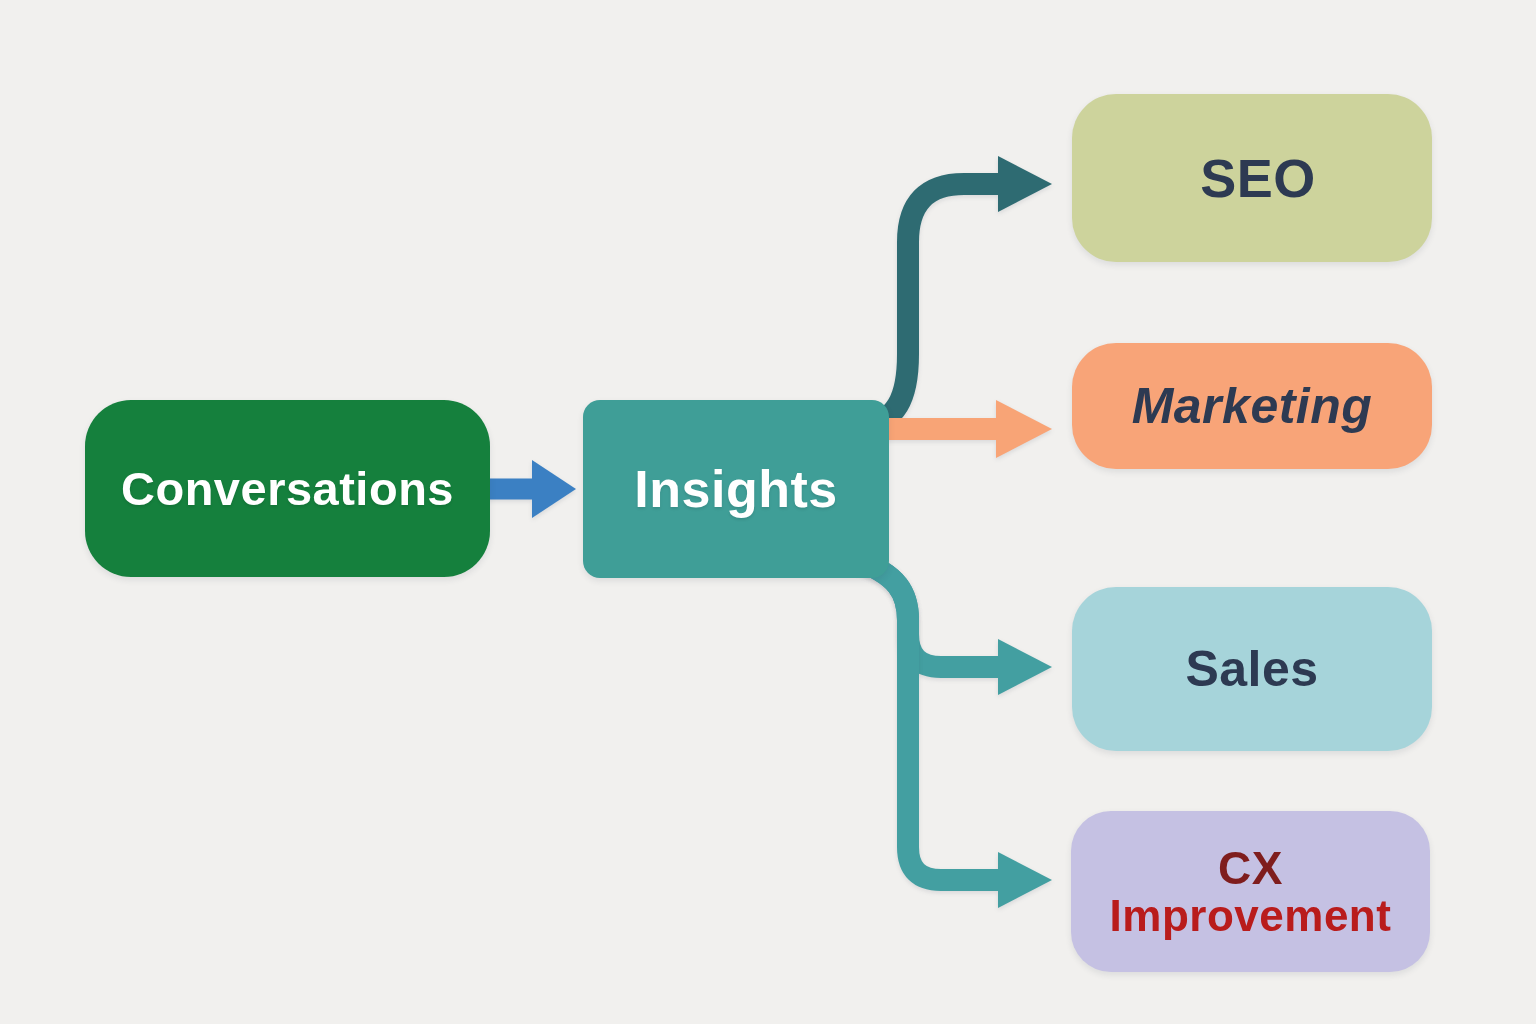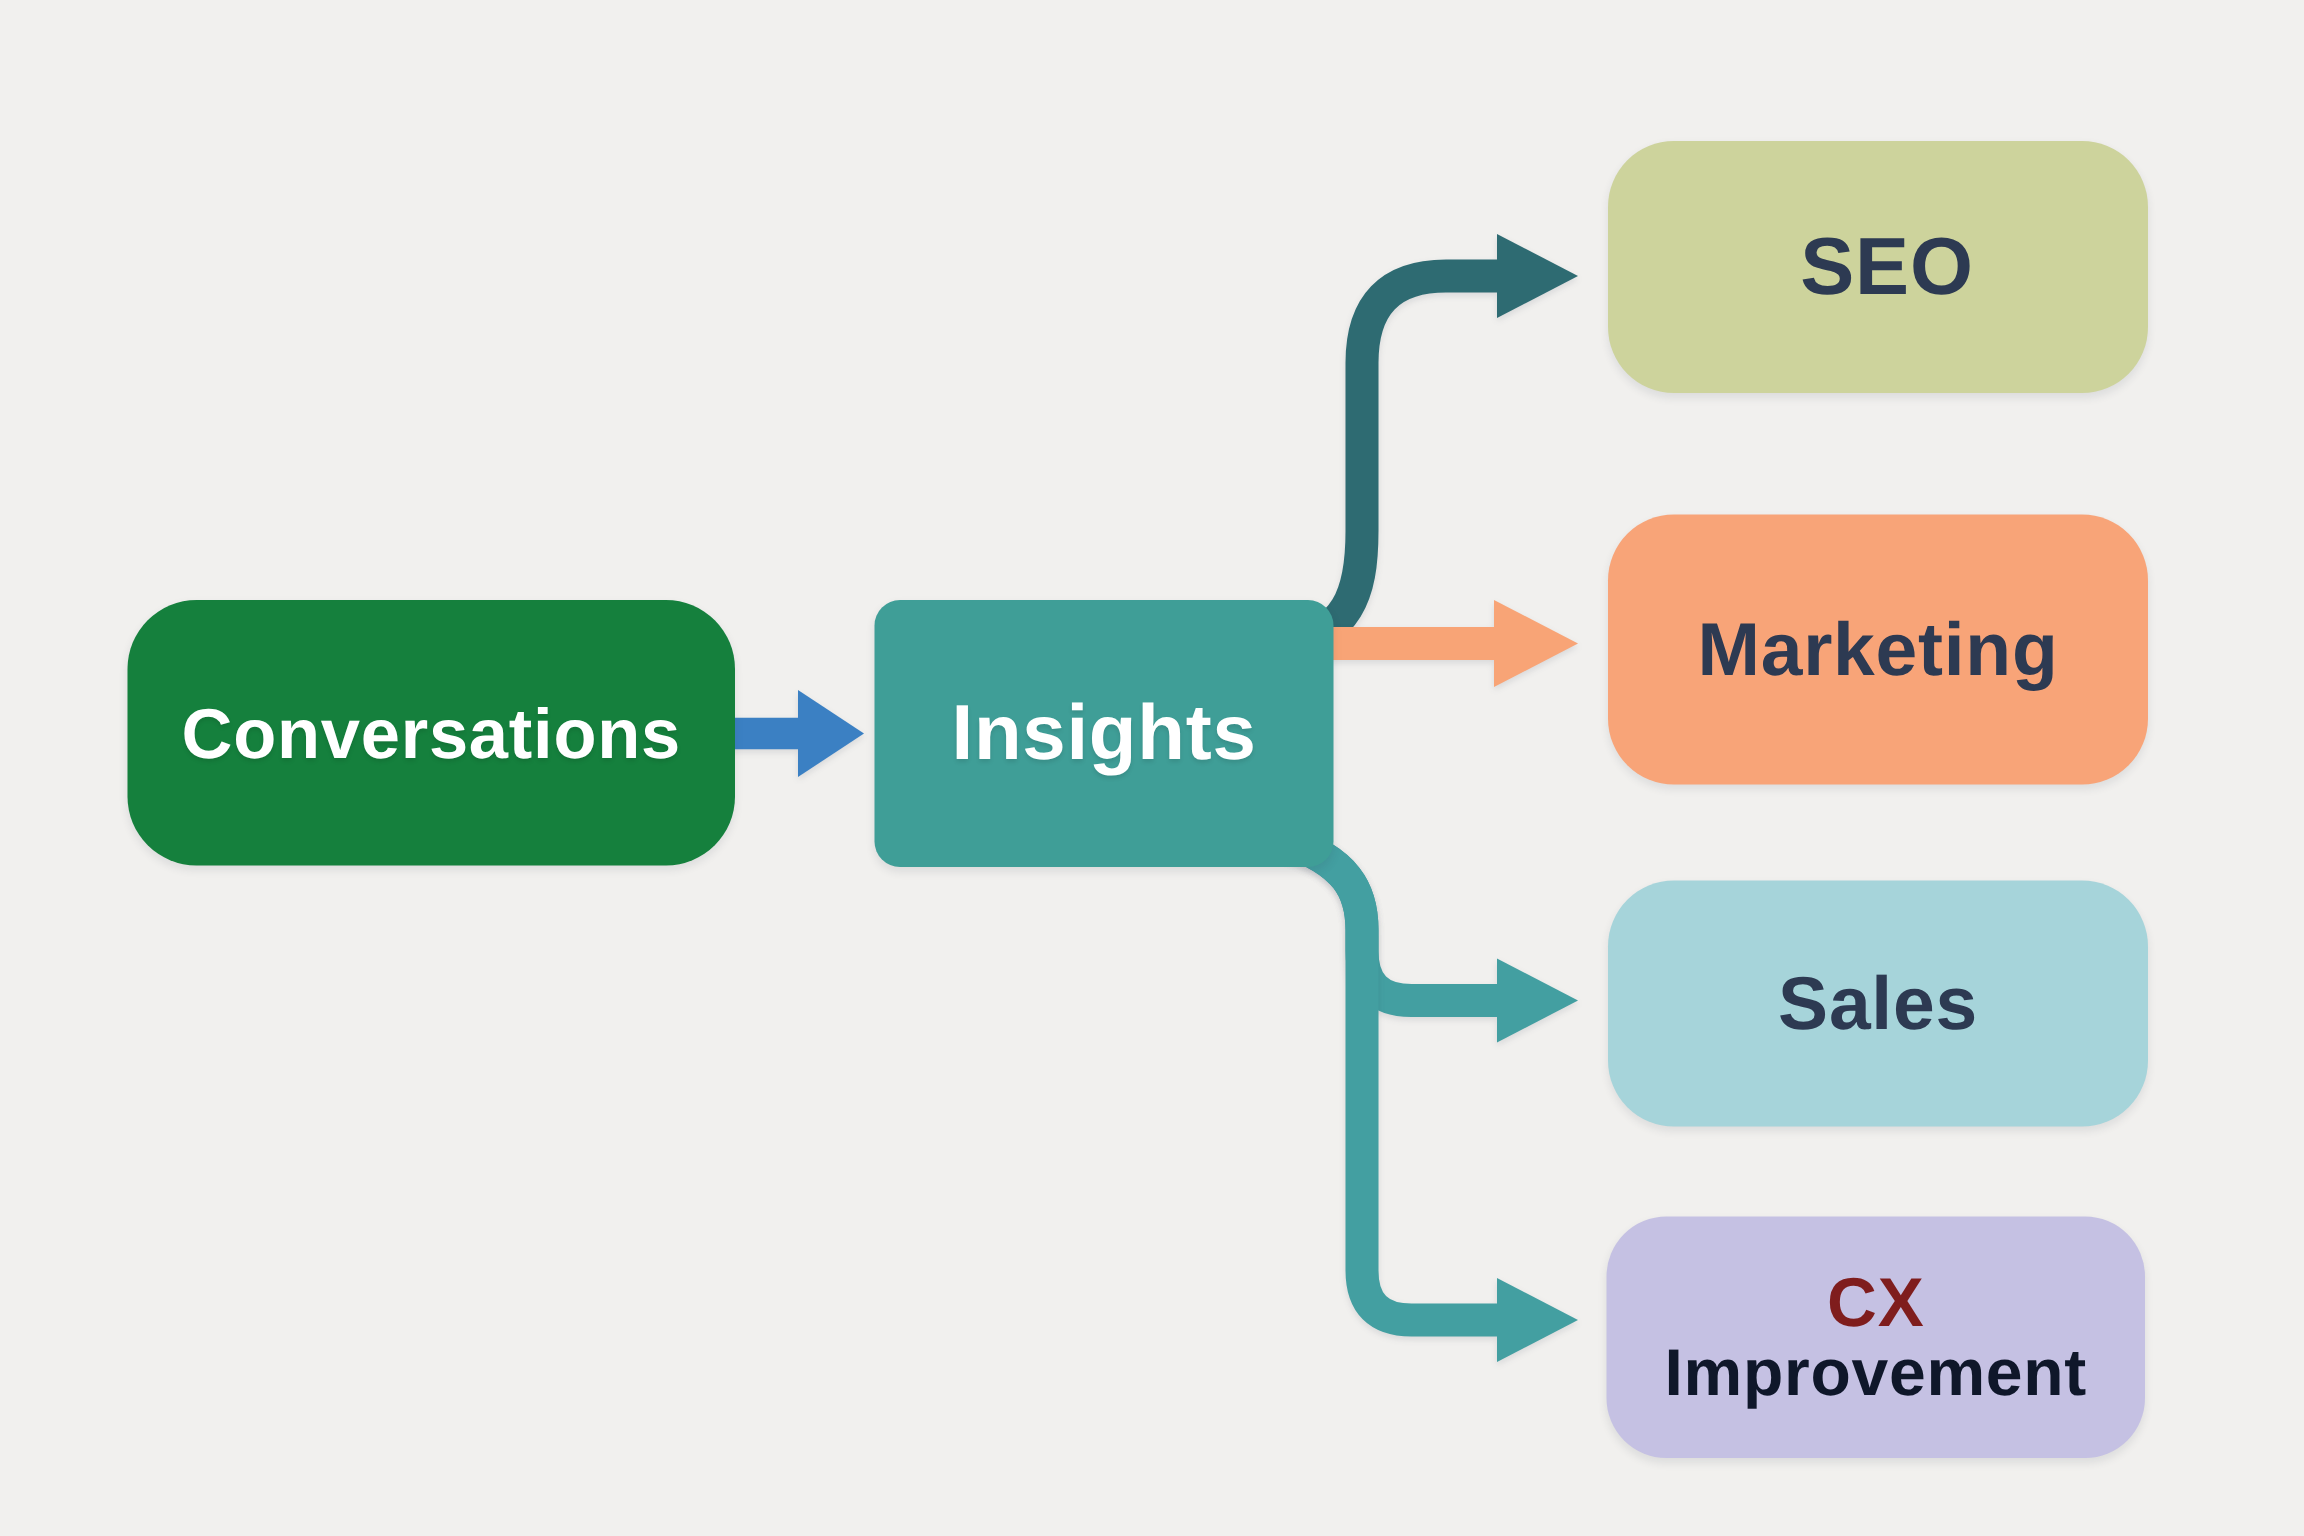--- a/index.html
+++ b/index.html
@@ -42,22 +42,22 @@
   .node-insights {
     left: 583px; top: 400px; width: 306px; height: 178px;
     border-radius: 17px; font-size: 52px;
     text-shadow: 0 2px 3px rgba(0,0,0,0.10);
   }
   .node-seo {
     left: 1072px; top: 94px; width: 360px; height: 168px;
     border-radius: 44px; font-size: 54px; padding-left: 12px;
   }
   .node-marketing {
-    left: 1072px; top: 343px; width: 360px; height: 180px;
-    border-radius: 44px; font-size: 50px;
+    left: 1072px; top: 343px; width: 360px; height: 126px;
+    border-radius: 44px; font-size: 50px; font-style: italic;
   }
   .node-sales {
     left: 1072px; top: 587px; width: 360px; height: 164px;
     border-radius: 44px; font-size: 50px;
   }
   .node-cx {
     left: 1071px; top: 811px; width: 359px; height: 161px;
     border-radius: 40px; font-size: 46px;
   }
   .node-cx .label-line2 { font-size: 44px; }
@@ -111,16 +111,16 @@
   <div class="node node-marketing" style="background: rgb(248, 164, 120);">
     <span class="label" style="color: rgb(45, 58, 82);">Marketing</span>
   </div>
 
   <div class="node node-sales" style="background: rgb(166, 212, 218);">
     <span class="label" style="color: rgb(45, 58, 82);">Sales</span>
   </div>
 
   <div class="node node-cx" style="background: rgb(197, 193, 227);">
     <span class="label label-line1" style="color: #7f1d1d;">CX</span>
-    <span class="label label-line2" style="color: #0f172a;">Improvement</span>
+    <span class="label label-line2" style="color: #b91c1c;">Improvement</span>
   </div>
 
 </div>
 
 </body></html>

